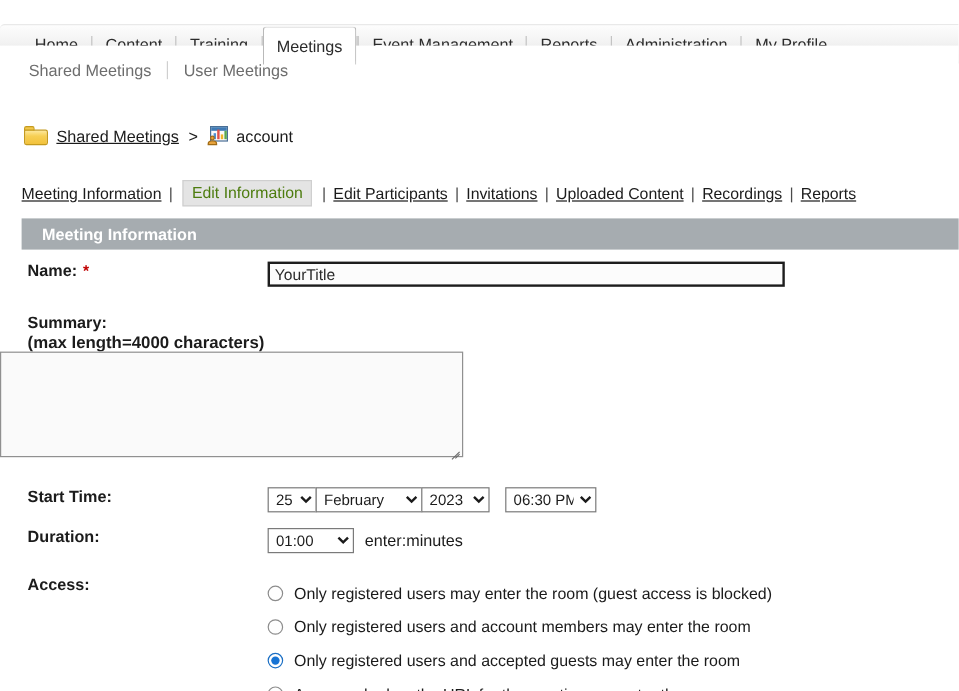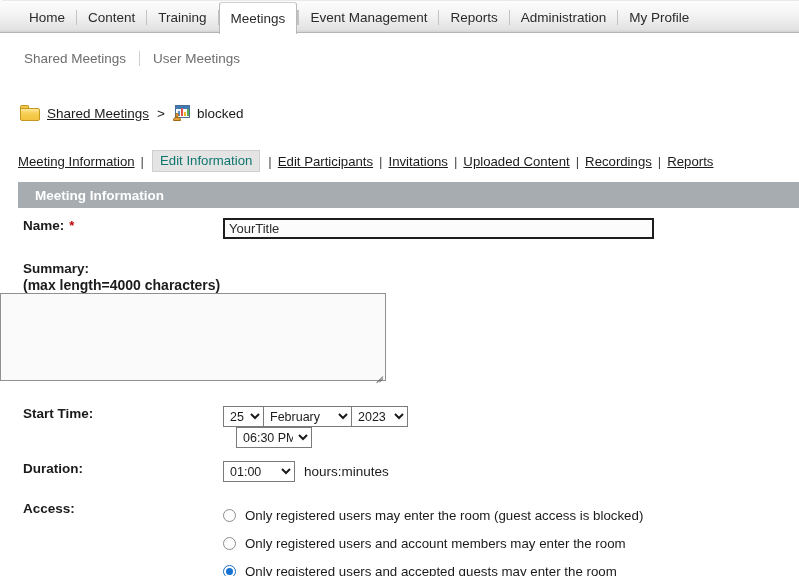--- a/index.html
+++ b/index.html
@@ -7,21 +7,21 @@
     margin: 0; padding: 0;
     width: 799px; height: 576px;
     background: #ffffff;
     font-family: "Liberation Sans", sans-serif;
     overflow: hidden;
   }
   #app { position: relative; width: 799px; height: 576px; background:#fff; }
 
   
   .tabbar {
-    position: absolute; left: 0; top: 0;
+    position: absolute; left: 0; top: 20px;
     width: 799px; height: 33px;
     background: linear-gradient(to bottom, #fdfdfd 0%, #f3f3f3 45%, #e2e2e2 92%, #d3d3d3 100%);
     border-bottom: 1px solid #b4b4b4;
     border-top: 1px solid #e9e9e9;
     border-radius: 4px 0 0 0;
   }
   .tabbar-inner {
     position: absolute; left: 18px; top: 0;
     height: 32px; display: flex; align-items: stretch;
   }
@@ -120,21 +120,21 @@
     display: flex; align-items: center;
     font-size: 13.2px; color: #1b1b1b;
   }
   .pagetabs a { color: #1b1b1b; text-decoration: underline; white-space: nowrap; }
   .pagetabs .pipe { padding: 0 6px; color: #4a4a4a; }
   .pagetabs .current {
     background: #e4e4e4;
     border: 1px solid #cfcfcf;
     padding: 2px 7px 3px 7px;
     text-decoration: none;
-    color: #0f766e;
+    color: #4d7c0f;
     margin: 0 2px;
   }
 
   
   .section-head {
     position: absolute; left: 18px; top: 182px;
     width: 781px; height: 26px;
     background: #a6acb0;
     display: flex; align-items: center;
     padding-left: 17px;
@@ -262,21 +262,21 @@
         <span class="b1"></span>
           <span class="b2"></span>
           <span class="b3"></span>
           <span class="b4"></span>
       </span>
       <span class="person">
           <span class="head"></span>
           <span class="body2"></span>
         </span>
     </span>
-    <span>blocked</span>
+    <span>account</span>
   </div>
 
   <div class="pagetabs" id="page-tabs">
       <a href="#">Meeting Information</a>
       <span class="pipe">|</span>
       <span class="current">Edit Information</span>
       <span class="pipe">|</span>
       <a href="#">Edit Participants</a>
       <span class="pipe">|</span>
       <a href="#">Invitations</a>
@@ -310,21 +310,21 @@
         <textarea class="textarea" placeholder="" style=""></textarea>
         <span class="ta-handle">
           <i style="width:9px; top:9px; transform:rotate(-45deg);"></i>
           <i style="width:5px; top:11px; transform:rotate(-45deg);"></i>
         </span>
       </div>
     </div>
 
     <div class="row" style="margin-top:25px;">
       <div class="label">Start Time:</div>
-      <div style="display:flex;flex-direction:column;">
+      <div style="display:flex;">
         <div class="sel-group">
           <select class="sel-day">
             <option>25</option>
           </select>
           <select class="sel-month">
             <option>February</option>
           </select>
           <select class="sel-year">
             <option>2023</option>
           </select>
@@ -334,21 +334,21 @@
         </select>
       </div>
     </div>
 
     <div class="row" style="margin-top:13px;">
       <div class="label">Duration:</div>
       <div style="display:flex; align-items:center;">
         <select class="sel-duration">
           <option>01:00</option>
         </select>
-        <span class="unit">hours:minutes</span>
+        <span class="unit">enter:minutes</span>
       </div>
     </div>
 
 
     <div class="row" style="margin-top:19px;">
       <div class="label">Access:</div>
       <div id="access-options">
           <div class="radio-line">
             <span class="radio"></span>
             <span>Only registered users may enter the room (guest access is blocked)</span>

